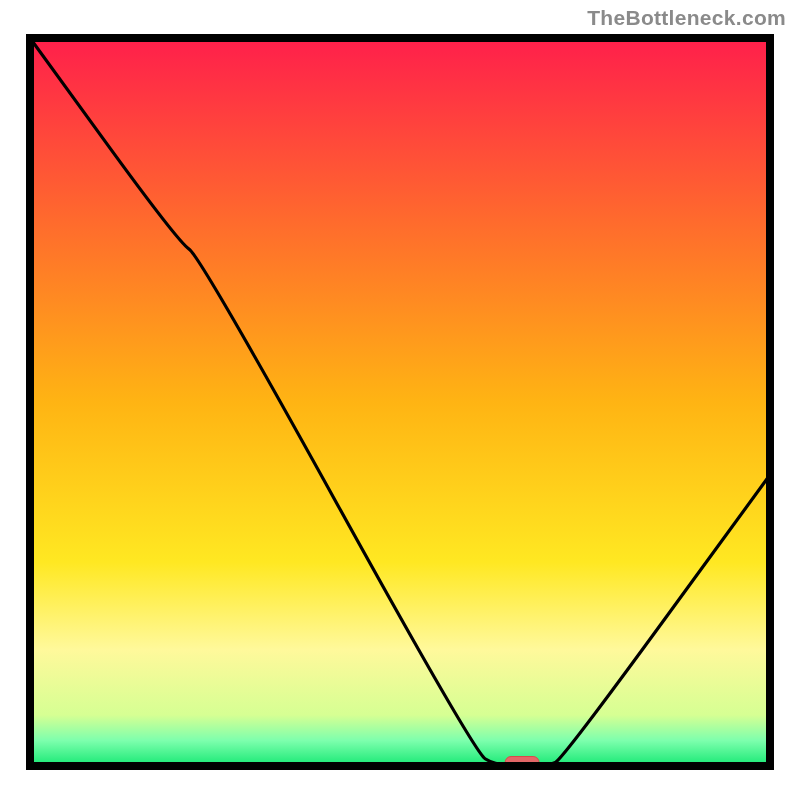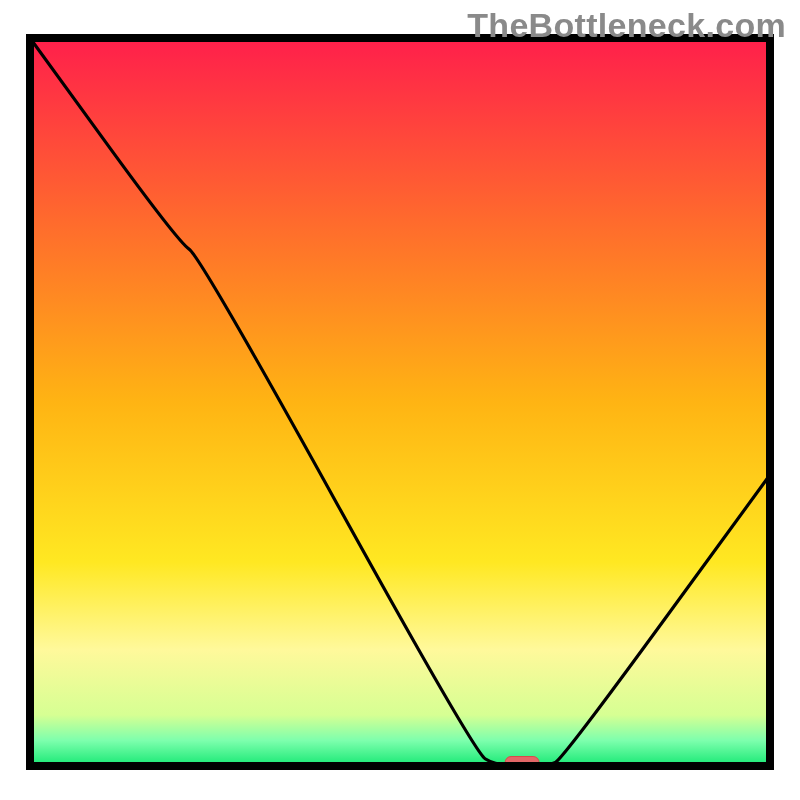--- a/index.html
+++ b/index.html
@@ -13,21 +13,21 @@
   }
   .stage {
     position: relative;
     width: 800px;
     height: 800px;
   }
   .watermark {
     position: absolute;
     top: 6px;
     right: 14px;
-    font-size: 34px;
+    font-size: 21px;
     font-weight: 600;
     color: #8a8a8a;
     letter-spacing: 0.3px;
     z-index: 5;
     margin-left: 9px;
   }
   svg {
     display: block;
   }
 </style>

